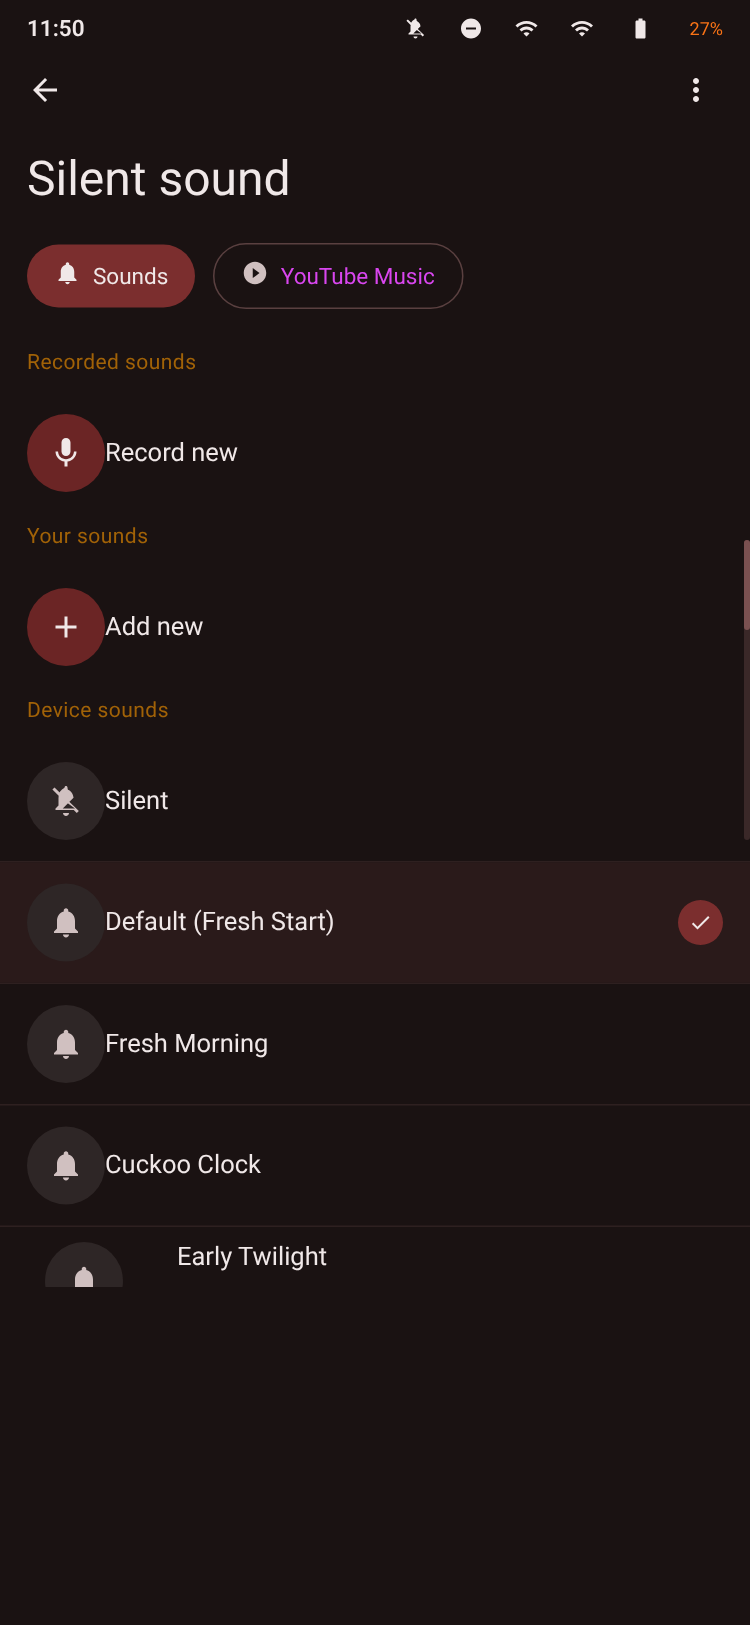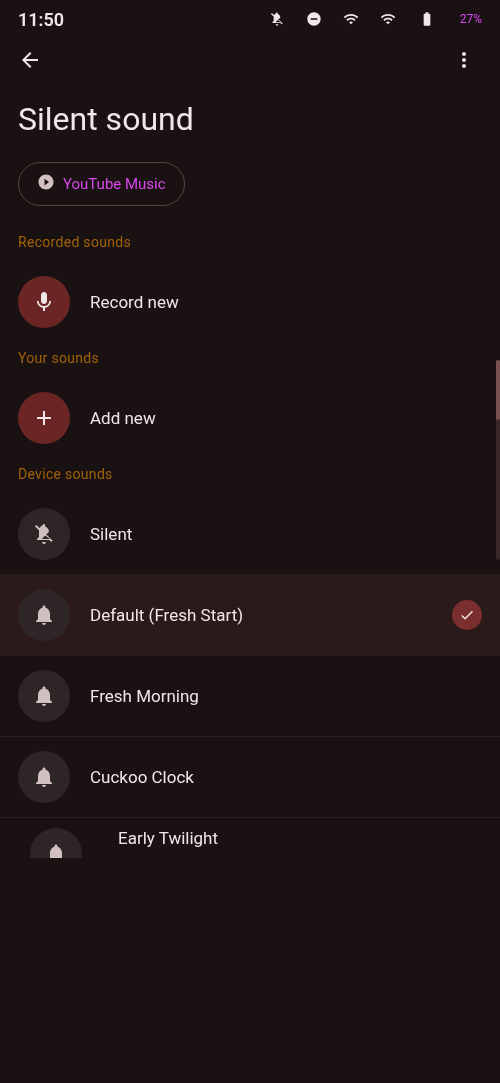--- a/index.html
+++ b/index.html
@@ -17,31 +17,31 @@
     
     .status-bar {
       display: flex;
       justify-content: space-between;
       align-items: center;
       padding: 10px 18px 8px 18px;
       height: 36px;
     }
 
     .status-time {
-      font-size: 18px;
+      font-size: 15px;
       font-weight: 600;
       color: #f0e8e8;
     }
 
     .status-icons {
       display: flex;
       align-items: center;
       gap: 21px;
       font-size: 13px;
-      color: #d946ef;
+      color: #f97316;
     }
 
     .battery-text {
       font-size: 12px;
       margin-left: 2px;
     }
 
     
     .top-nav {
       display: flex;
@@ -120,21 +120,20 @@
       font-size: 14px;
       color: #a16207;
       letter-spacing: 0.3px;
     }
 
     
     .list-item {
       display: flex;
       align-items: center;
       padding: 14px 18px;
-      gap: 20px;
       cursor: pointer;
       position: relative;
     }
 
     .list-item.selected {
       background-color: #2a1a1a;
     }
 
     .item-icon-circle {
       width: 52px;
@@ -249,20 +248,28 @@
     <svg width="24" height="24" viewBox="0 0 24 24" fill="#f0e8e8">
       <path d="M12 8c1.1 0 2-.9 2-2s-.9-2-2-2-2 .9-2 2 .9 2 2 2zm0 2c-1.1 0-2 .9-2 2s.9 2 2 2 2-.9 2-2-.9-2-2-2zm0 6c-1.1 0-2 .9-2 2s.9 2 2 2 2-.9 2-2-.9-2-2-2z"></path>
     </svg>
   </div>
 </div>
 
 <div class="page-title">Silent sound</div>
 
 <div class="tab-bar">
 
+  <div class="tab-item active">
+    <span class="tab-icon">
+      <svg width="18" height="18" viewBox="0 0 24 24" fill="#f0e8e8">
+        <path d="M12 22c1.1 0 2-.9 2-2h-4c0 1.1.9 2 2 2zm6-6v-5c0-3.07-1.64-5.64-4.5-6.32V4c0-.83-.67-1.5-1.5-1.5s-1.5.67-1.5 1.5v.68C7.63 5.36 6 7.92 6 11v5l-2 2v1h16v-1l-2-2z"></path>
+      </svg>
+    </span>
+    <span>Sounds</span>
+  </div>
 
   <div class="tab-item inactive">
     <span class="tab-icon">
       <svg width="18" height="18" viewBox="0 0 24 24" fill="#d0c0c0">
         <path d="M12 2C6.48 2 2 6.48 2 12s4.48 10 10 10 10-4.48 10-10S17.52 2 12 2zm-2 14.5v-9l6 4.5-6 4.5z"></path>
       </svg>
     </span>
     <span>YouTube Music</span>
   </div>
 

